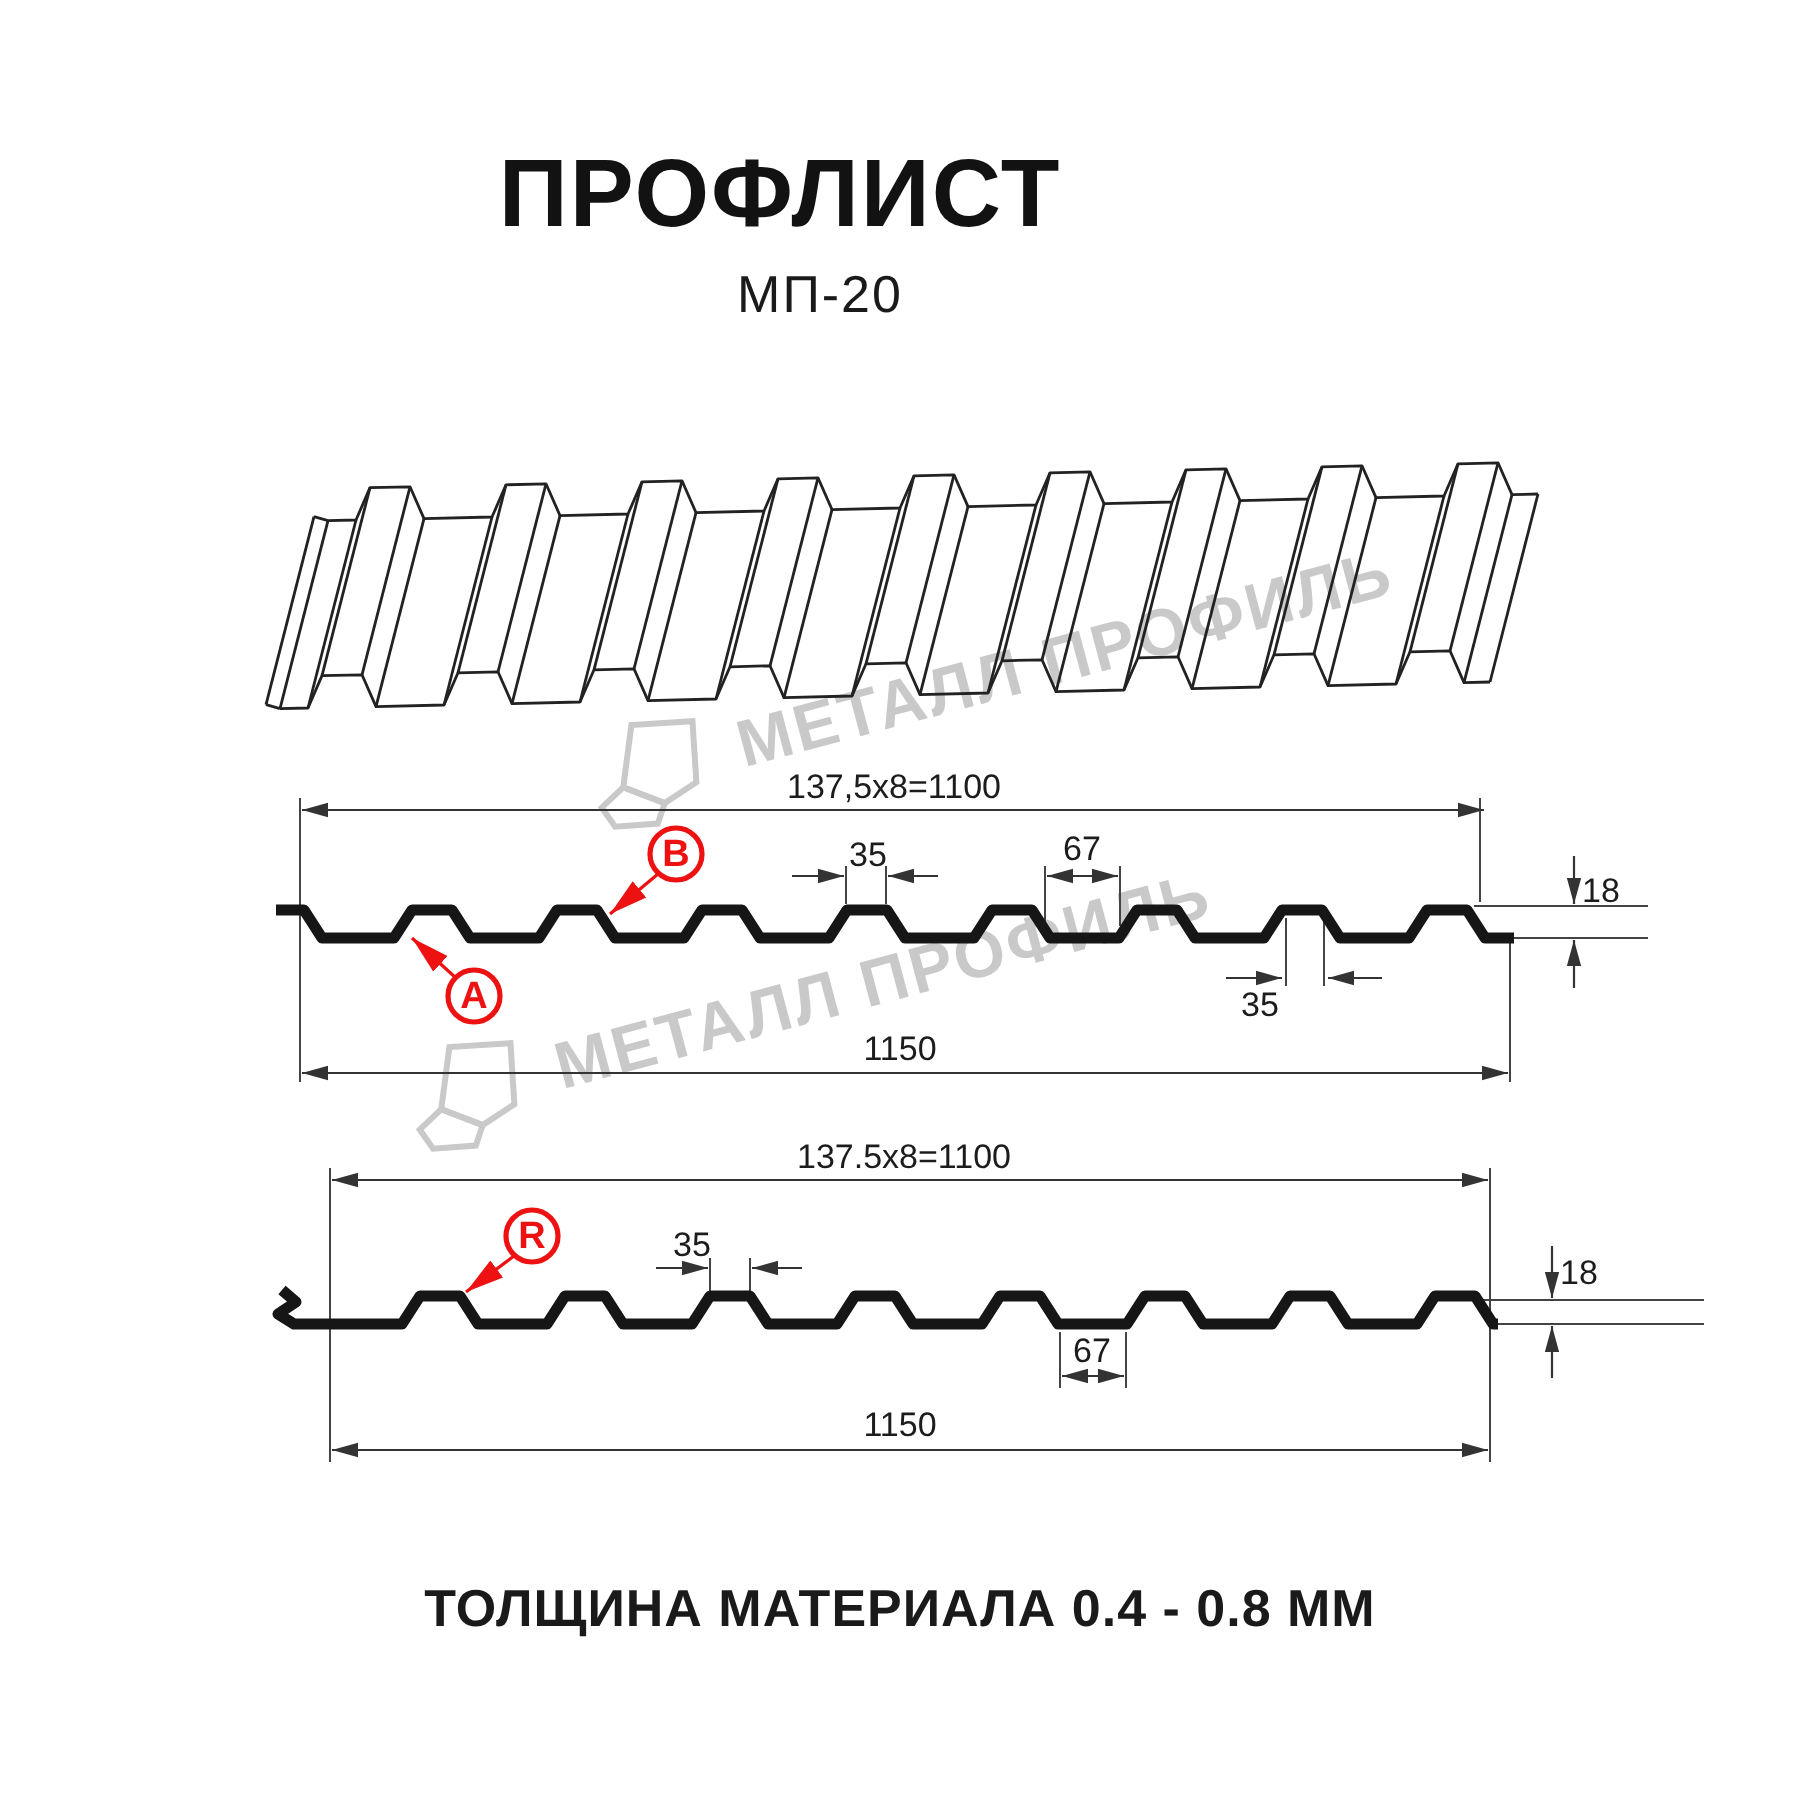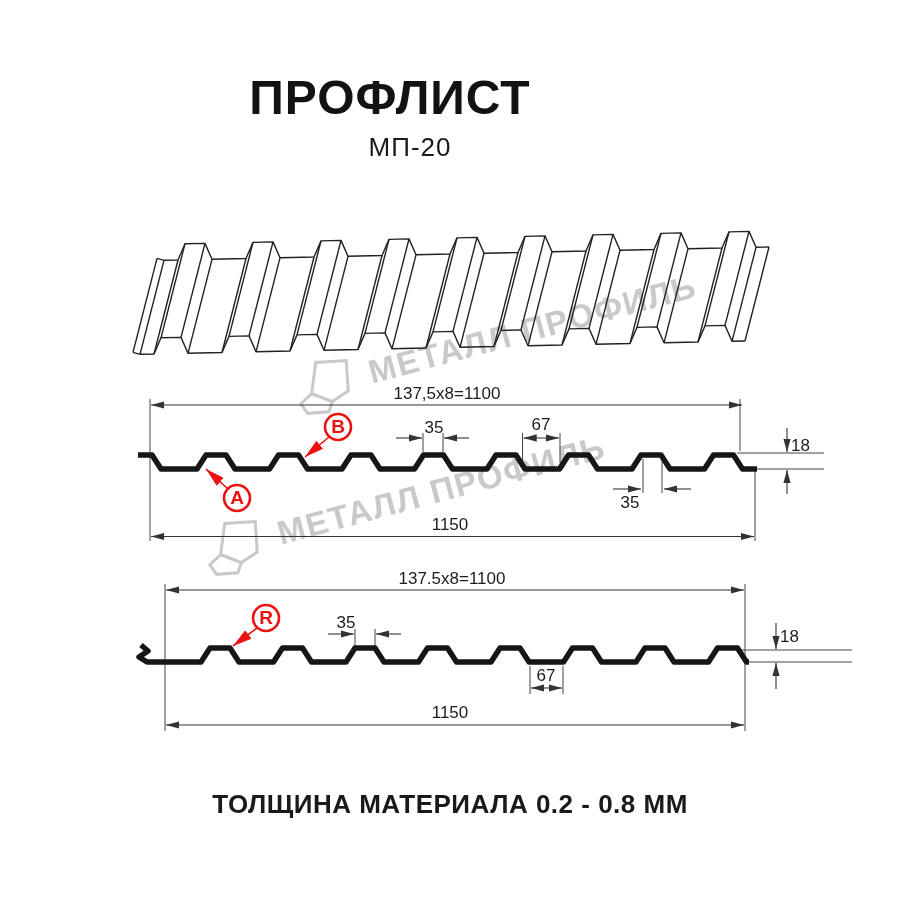--- a/index.html
+++ b/index.html
@@ -185,14 +185,14 @@
            L636,662 L645,648 L665,648 L674,662 L708.5,662 L717.5,648 L737.5,648 L746.5,662 L749,662"></path>
 
       <g>
         <line class="redline" x1="257" y1="628" x2="233" y2="646" marker-end="url(#arR)"></line>
         <circle class="red" cx="266" cy="618" r="13" fill="#fff"></circle>
         <text class="redtext" x="266" y="624">R</text>
       </g>
     </g>
   </svg>
 
-  <div class="footer">ТОЛЩИНА МАТЕРИАЛА 0.2 - 0.8 ММ</div>
+  <div class="footer">ТОЛЩИНА МАТЕРИАЛА 0.4 - 0.8 ММ</div>
 </div>
 
 </body></html>

